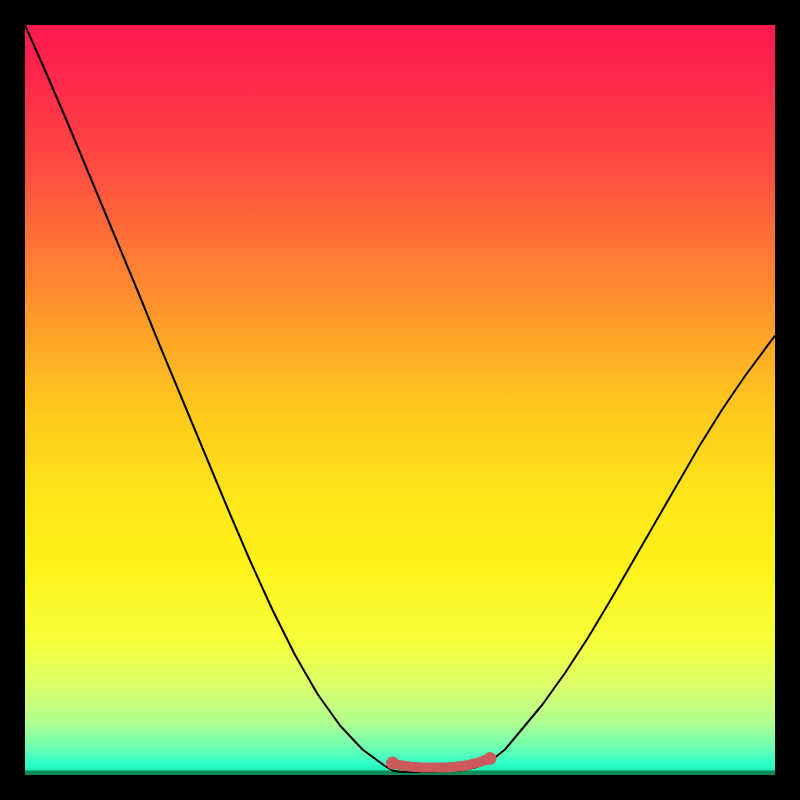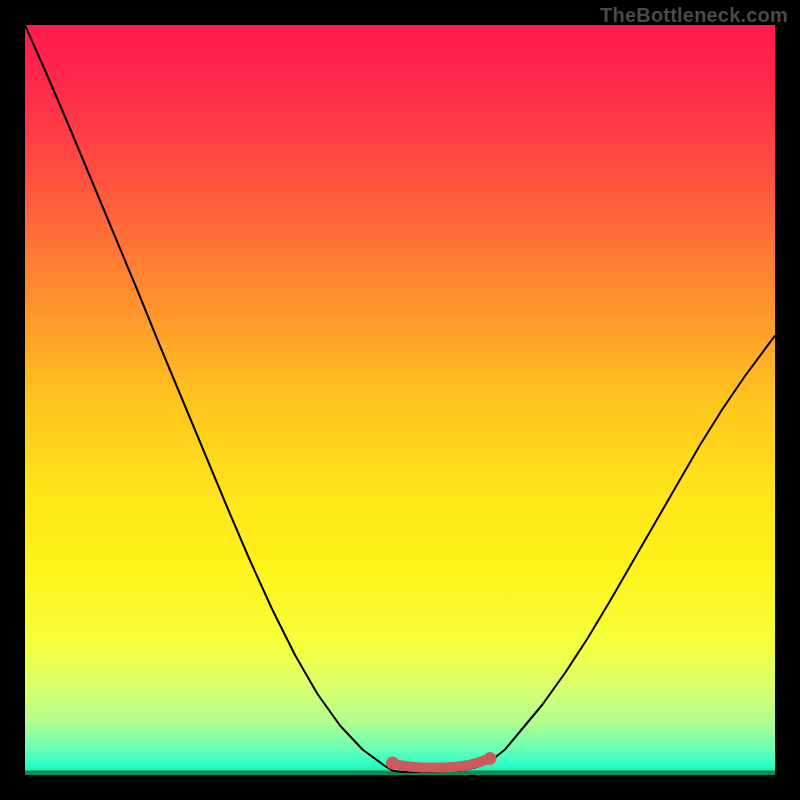--- a/index.html
+++ b/index.html
@@ -37,21 +37,20 @@
     font-size: 20px;
     font-weight: 600;
     letter-spacing: 0.2px;
     user-select: none;
   }
 </style>
 </head>
 <body>
 
 <div class="frame">
-  <div class="watermark">TheBottleneck.com</div>
   <div class="plot-area">
     <svg id="plot-svg" viewBox="0 0 750 750" preserveAspectRatio="none">
         <defs>
           <linearGradient id="bg-grad" x1="0" y1="0" x2="0" y2="1">
             <stop offset="0%" stop-color="#ff1a4d"></stop>
             <stop offset="8%" stop-color="#ff2a4a"></stop>
             <stop offset="20%" stop-color="#ff5040"></stop>
             <stop offset="35%" stop-color="#ff8a30"></stop>
             <stop offset="50%" stop-color="#ffc41e"></stop>
             <stop offset="62%" stop-color="#ffe419"></stop>

